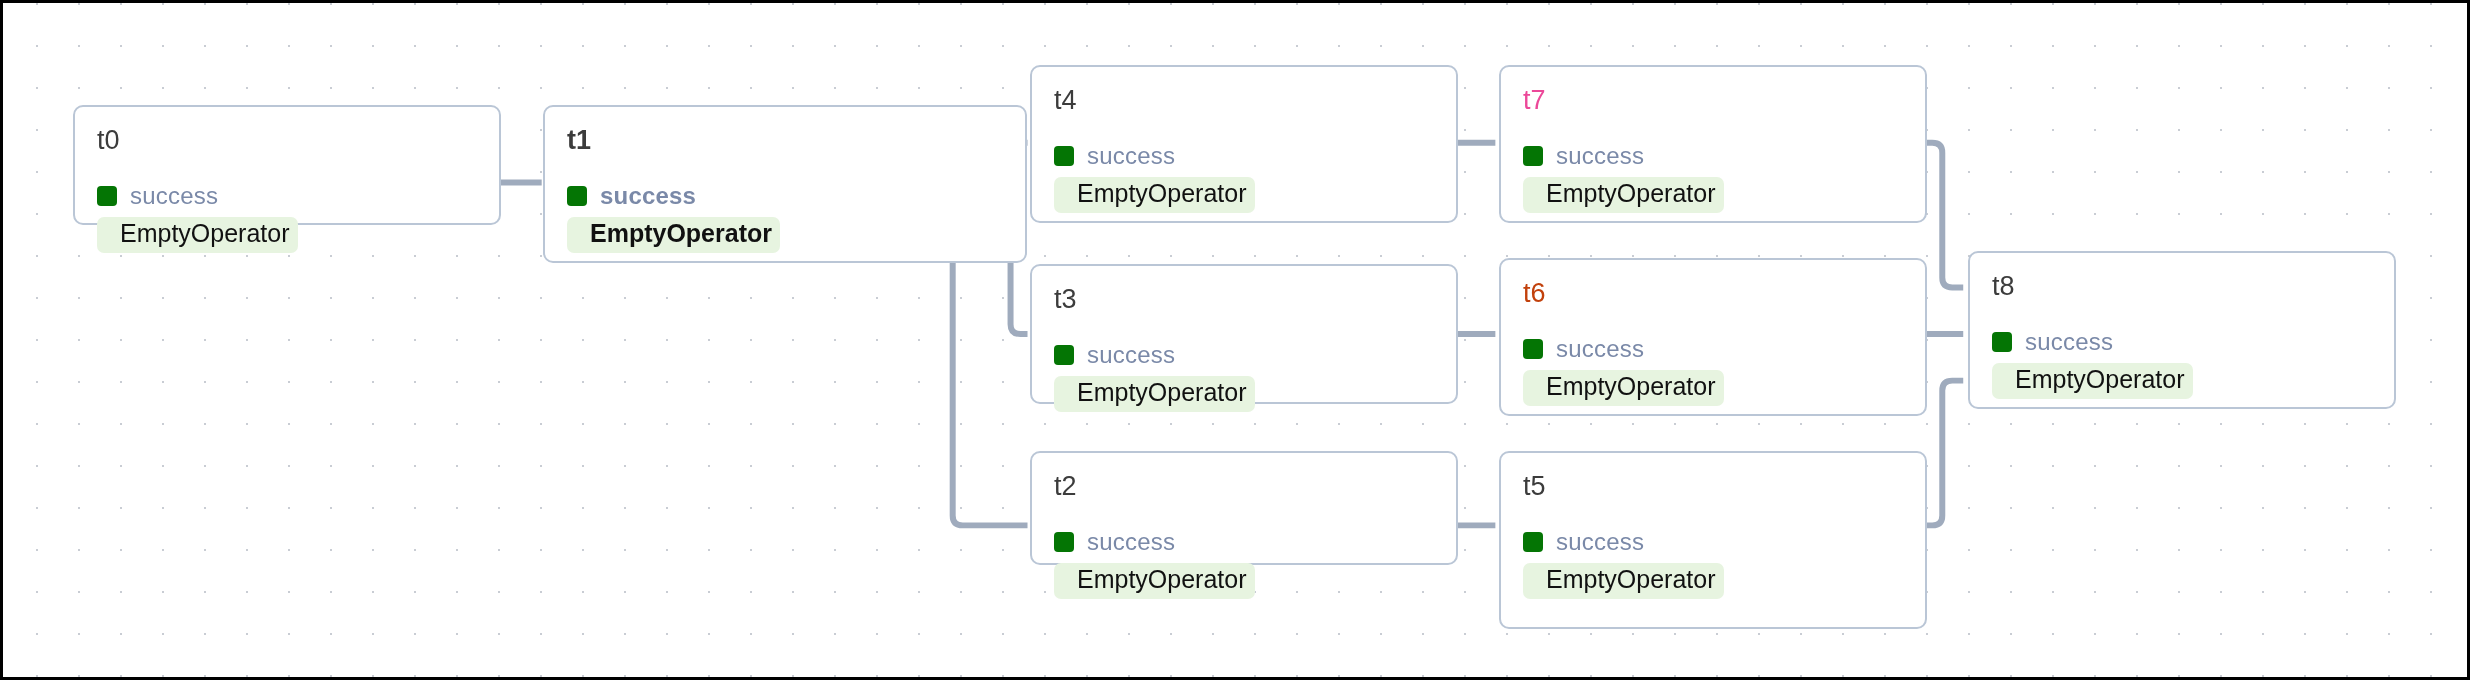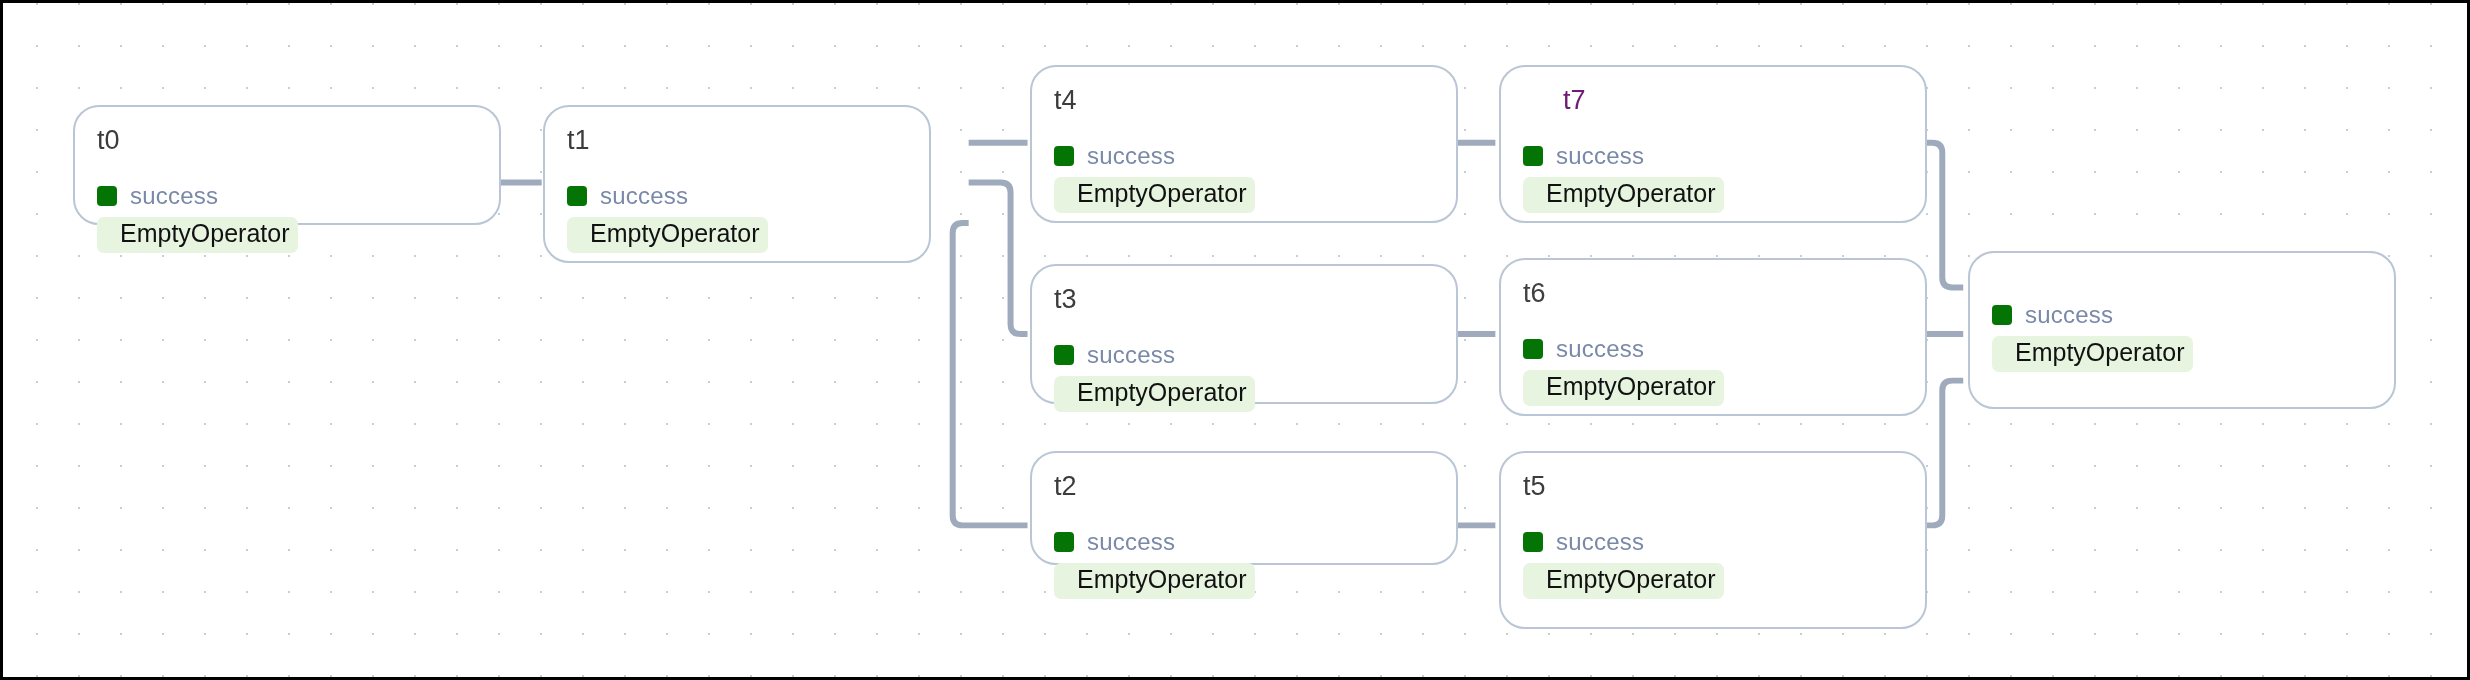--- a/index.html
+++ b/index.html
@@ -40,21 +40,21 @@
     stroke-width: 6;
     stroke-linecap: butt;
     stroke-linejoin: round;
   }
 
   .task-node {
     position: absolute;
     box-sizing: border-box;
     background: #ffffff;
     border: 2px solid #bac6d6;
-    border-radius: 26px;
+    border-radius: 10px;
     padding: 20px 22px 0 22px;
   }
 
   .node-title {
     font-size: 27px;
     line-height: 1;
     color: #3c3c3c;
     letter-spacing: 0.1px;
     margin-bottom: 16px;
     white-space: nowrap;
@@ -112,61 +112,62 @@
     </svg>
   <div id="node-layer">
       <div class="task-node" style="left: 70px; top: 102px; width: 428px; height: 120px; border-color: rgb(186, 198, 214); background: rgb(255, 255, 255);">
         <div class="node-title" style="color: rgb(60, 60, 60);">t0</div>
         <div class="node-status-row">
           <span class="status-swatch" style="background: rgb(4, 117, 4);"></span>
           <span class="status-label" style="color: rgb(122, 137, 168);">success</span>
         </div>
         <div><span class="operator-chip" style="background: rgb(231, 244, 224); color: rgb(17, 17, 17);">EmptyOperator</span></div>
       </div>
-      <div class="task-node" style="left: 540px; top: 102px; width: 388px; height: 158px; border-color: rgb(186, 198, 214); background: rgb(255, 255, 255);">
+      <div class="task-node" style="left: 540px; top: 102px; width: 484px; height: 158px; border-color: rgb(186, 198, 214); background: rgb(255, 255, 255); font-weight: bold;">
         <div class="node-title" style="color: rgb(60, 60, 60);">t1</div>
         <div class="node-status-row">
           <span class="status-swatch" style="background: rgb(4, 117, 4);"></span>
           <span class="status-label" style="color: rgb(122, 137, 168);">success</span>
         </div>
         <div><span class="operator-chip" style="background: rgb(231, 244, 224); color: rgb(17, 17, 17);">EmptyOperator</span></div>
       </div>
       <div class="task-node" style="left: 1027px; top: 62px; width: 428px; height: 158px; border-color: rgb(186, 198, 214); background: rgb(255, 255, 255);">
         <div class="node-title" style="color: rgb(60, 60, 60);">t4</div>
         <div class="node-status-row">
           <span class="status-swatch" style="background: rgb(4, 117, 4);"></span>
           <span class="status-label" style="color: rgb(122, 137, 168);">success</span>
         </div>
         <div><span class="operator-chip" style="background: rgb(231, 244, 224); color: rgb(17, 17, 17);">EmptyOperator</span></div>
       </div>
       <div class="task-node" style="left: 1496px; top: 62px; width: 428px; height: 158px; border-color: rgb(186, 198, 214); background: rgb(255, 255, 255);">
-        <div class="node-title" style="color: #701a75; margin-left: 40px;">t7</div>
+        <div class="node-title" style="color: #ec4899;">t7</div>
         <div class="node-status-row">
           <span class="status-swatch" style="background: rgb(4, 117, 4);"></span>
           <span class="status-label" style="color: rgb(122, 137, 168);">success</span>
         </div>
         <div><span class="operator-chip" style="background: rgb(231, 244, 224); color: rgb(17, 17, 17);">EmptyOperator</span></div>
       </div>
       <div class="task-node" style="left: 1027px; top: 261px; width: 428px; height: 140px; border-color: rgb(186, 198, 214); background: rgb(255, 255, 255);">
         <div class="node-title" style="color: rgb(60, 60, 60);">t3</div>
         <div class="node-status-row">
           <span class="status-swatch" style="background: rgb(4, 117, 4);"></span>
           <span class="status-label" style="color: rgb(122, 137, 168);">success</span>
         </div>
         <div><span class="operator-chip" style="background: rgb(231, 244, 224); color: rgb(17, 17, 17);">EmptyOperator</span></div>
       </div>
       <div class="task-node" style="left: 1496px; top: 255px; width: 428px; height: 158px; border-color: rgb(186, 198, 214); background: rgb(255, 255, 255);">
-        <div class="node-title" style="color: #404040;">t6</div>
+        <div class="node-title" style="color: #c2410c;">t6</div>
         <div class="node-status-row">
           <span class="status-swatch" style="background: rgb(4, 117, 4);"></span>
           <span class="status-label" style="color: rgb(122, 137, 168);">success</span>
         </div>
         <div><span class="operator-chip" style="background: rgb(231, 244, 224); color: rgb(17, 17, 17);">EmptyOperator</span></div>
       </div>
       <div class="task-node" style="left: 1965px; top: 248px; width: 428px; height: 158px; border-color: rgb(186, 198, 214); background: rgb(255, 255, 255);">
+        <div class="node-title" style="color: rgb(60, 60, 60);">t8</div>
         <div class="node-status-row">
           <span class="status-swatch" style="background: rgb(4, 117, 4);"></span>
           <span class="status-label" style="color: rgb(122, 137, 168);">success</span>
         </div>
         <div><span class="operator-chip" style="background: rgb(231, 244, 224); color: rgb(17, 17, 17);">EmptyOperator</span></div>
       </div>
       <div class="task-node" style="left: 1027px; top: 448px; width: 428px; height: 114px; border-color: rgb(186, 198, 214); background: rgb(255, 255, 255);">
         <div class="node-title" style="color: rgb(60, 60, 60);">t2</div>
         <div class="node-status-row">
           <span class="status-swatch" style="background: rgb(4, 117, 4);"></span>

